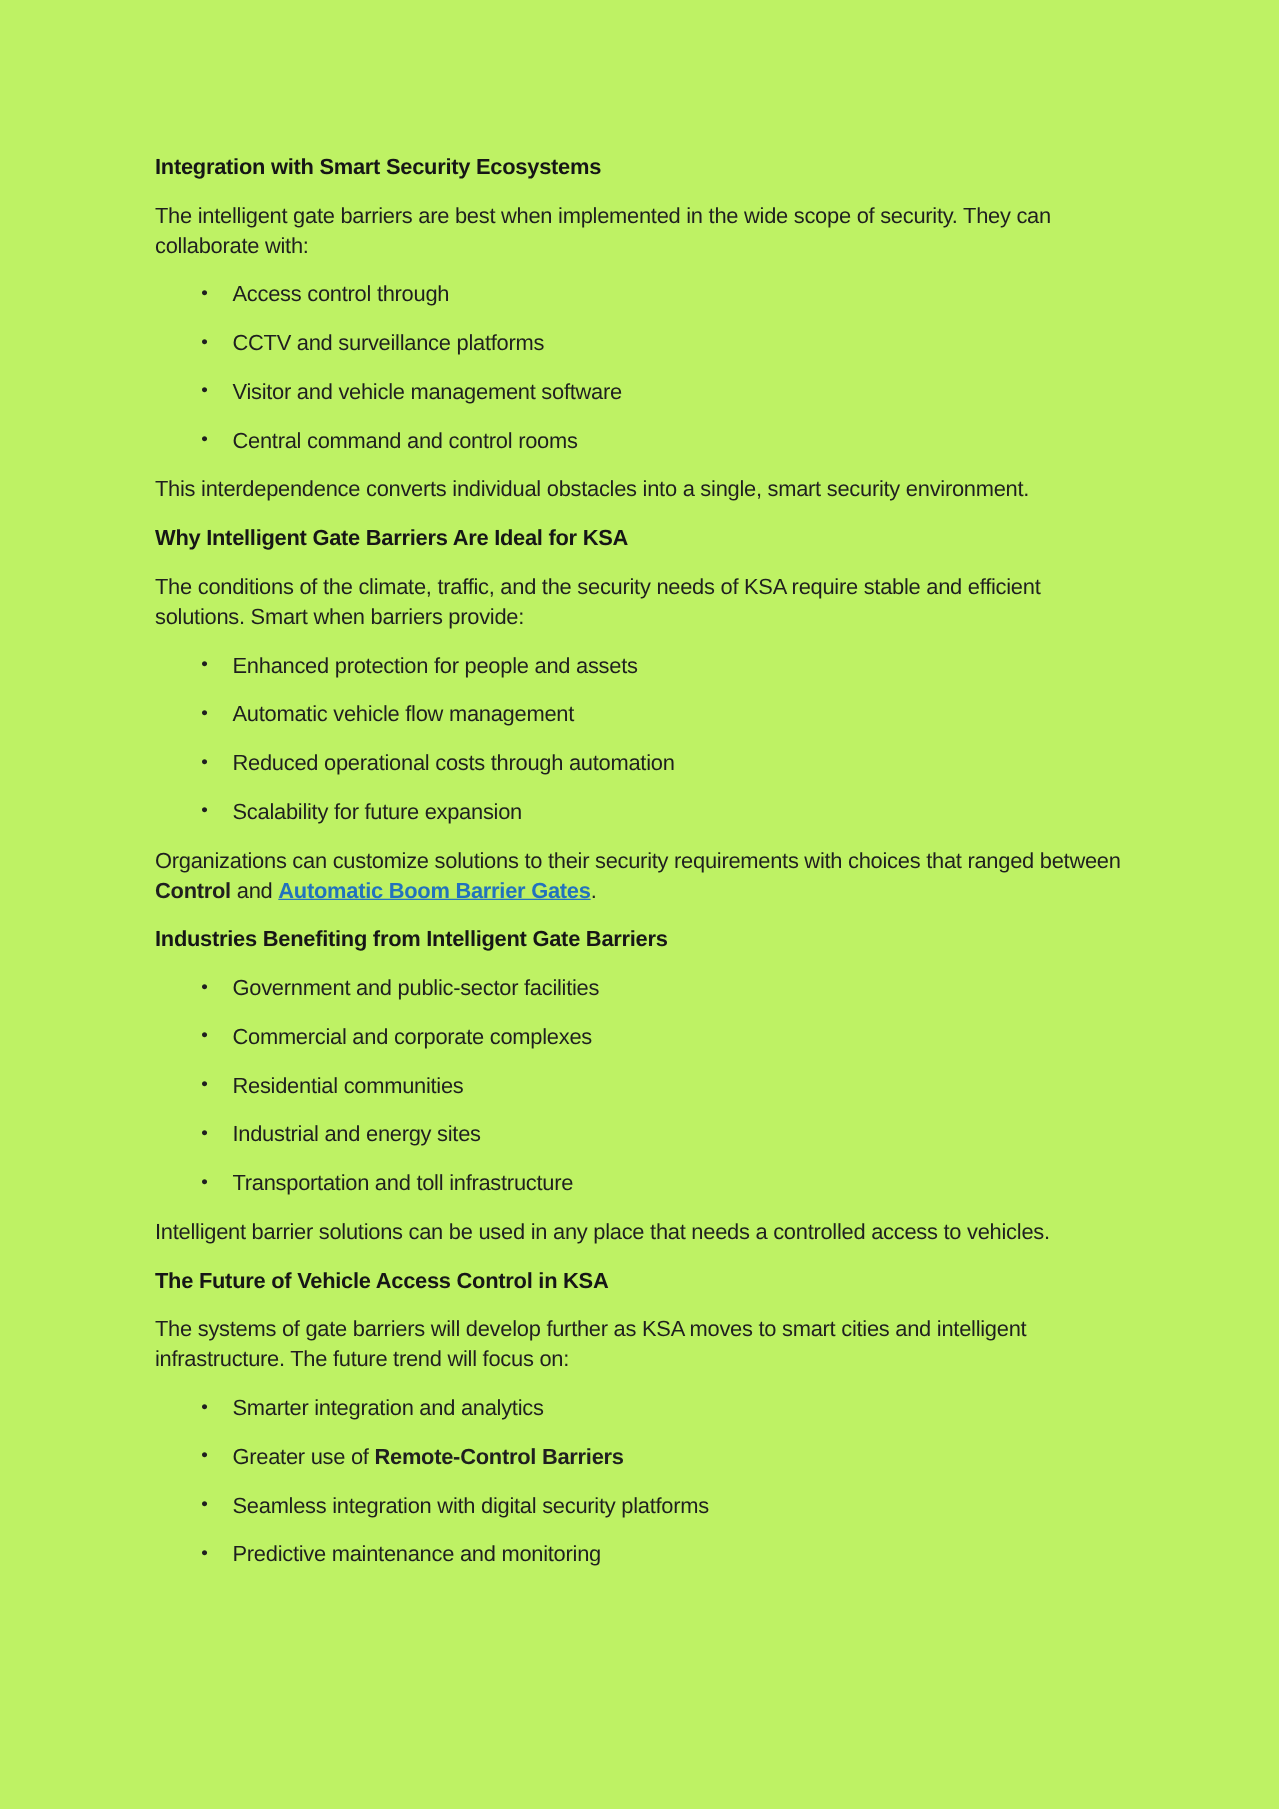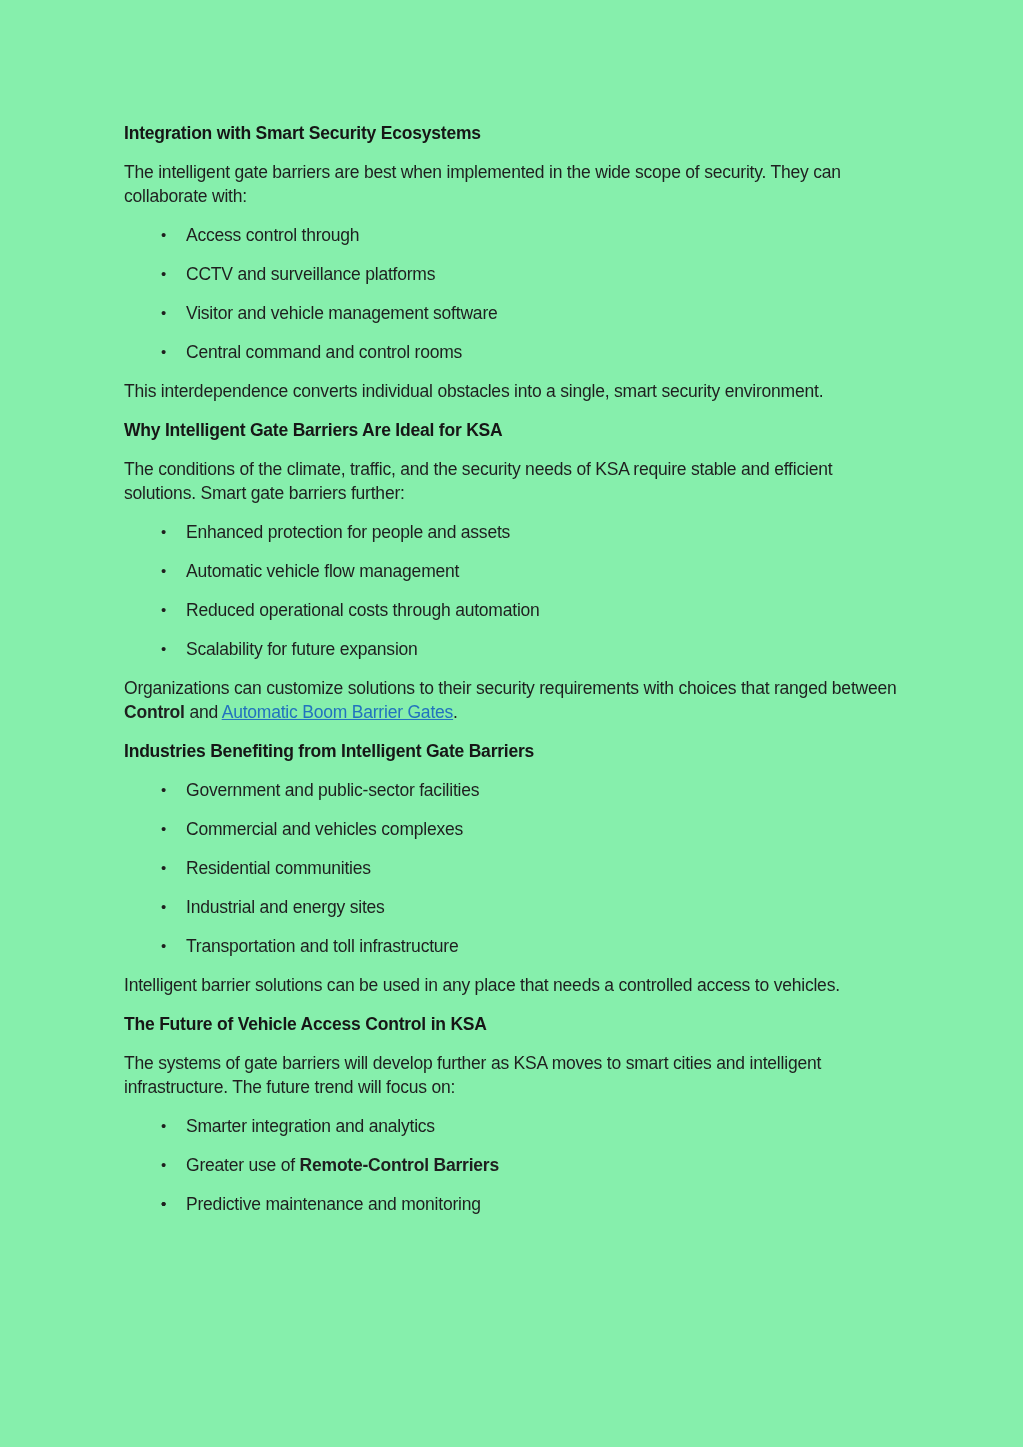--- a/index.html
+++ b/index.html
@@ -5,21 +5,21 @@
   html, body {
     margin: 0;
     padding: 0;
     background: #ffffff;
   }
   .page {
     position: relative;
     width: 1023px;
     height: 1447px;
     box-sizing: border-box;
-    background: #86efac;
+    background: #bef264;
     padding: 121px 124px 0 124px;
     font-family: "Liberation Sans", sans-serif;
     font-size: 17.5px;
     letter-spacing: -0.012em;
     line-height: 24px;
     color: #1f1f1f;
     overflow: hidden;
   }
   .para, .hd, .blist li {
     margin: 0 0 15px 0;
@@ -39,21 +39,21 @@
     padding-left: 62px;
   }
   .bullet {
     position: absolute;
     left: 37px;
     top: 0;
     font-size: 15px;
   }
   b { font-weight: bold; }
   a.doclink {
-    font-weight: normal;
+    font-weight: bold;
     text-decoration: underline;
     cursor: pointer;
   }
 </style>
 </head>
 <body>
 
 <div class="page">
 
   <h2 class="hd">Integration with Smart Security Ecosystems</h2>
@@ -64,48 +64,48 @@
     <li><span class="bullet">•</span><span>Access control through</span></li>
     <li><span class="bullet">•</span><span>CCTV and surveillance platforms</span></li>
     <li><span class="bullet">•</span><span>Visitor and vehicle management software</span></li>
     <li><span class="bullet">•</span><span>Central command and control rooms</span></li>
   </ul>
 
   <p class="para">This interdependence converts individual obstacles into a single, smart security environment.</p>
 
   <h2 class="hd">Why Intelligent Gate Barriers Are Ideal for KSA</h2>
 
-  <p class="para">The conditions of the climate, traffic, and the security needs of KSA require stable and efficient solutions. Smart gate barriers further:</p>
+  <p class="para">The conditions of the climate, traffic, and the security needs of KSA require stable and efficient solutions. Smart when barriers provide:</p>
 
   <ul class="blist">
     <li><span class="bullet">•</span><span>Enhanced protection for people and assets</span></li>
     <li><span class="bullet">•</span><span>Automatic vehicle flow management</span></li>
     <li><span class="bullet">•</span><span>Reduced operational costs through automation</span></li>
     <li><span class="bullet">•</span><span>Scalability for future expansion</span></li>
   </ul>
 
   <p class="para"><span>Organizations can customize solutions to their security requirements with choices that ranged between </span><b>Control</b><span> and </span><a class="doclink" style="color: rgb(34, 114, 190);">Automatic Boom Barrier Gates</a><span>.</span></p>
 
   <h2 class="hd">Industries Benefiting from Intelligent Gate Barriers</h2>
 
 
   <ul class="blist">
     <li><span class="bullet">•</span><span>Government and public-sector facilities</span></li>
-    <li><span class="bullet">•</span><span>Commercial and vehicles complexes</span></li>
+    <li><span class="bullet">•</span><span>Commercial and corporate complexes</span></li>
     <li><span class="bullet">•</span><span>Residential communities</span></li>
     <li><span class="bullet">•</span><span>Industrial and energy sites</span></li>
     <li><span class="bullet">•</span><span>Transportation and toll infrastructure</span></li>
   </ul>
 
   <p class="para">Intelligent barrier solutions can be used in any place that needs a controlled access to vehicles.</p>
 
   <h2 class="hd">The Future of Vehicle Access Control in KSA</h2>
 
   <p class="para">The systems of gate barriers will develop further as KSA moves to smart cities and intelligent infrastructure. The future trend will focus on:</p>
 
   <ul class="blist">
     <li><span class="bullet">•</span><span>Smarter integration and analytics</span></li>
     <li><span class="bullet">•</span><span>Greater use of </span><b>Remote-Control Barriers</b></li>
-    <li><span class="bullet">•</span></li>
+    <li><span class="bullet">•</span><span>Seamless integration with digital security platforms</span></li>
     <li><span class="bullet">•</span><span>Predictive maintenance and monitoring</span></li>
   </ul>
 
 </div>
 
 </body></html>

